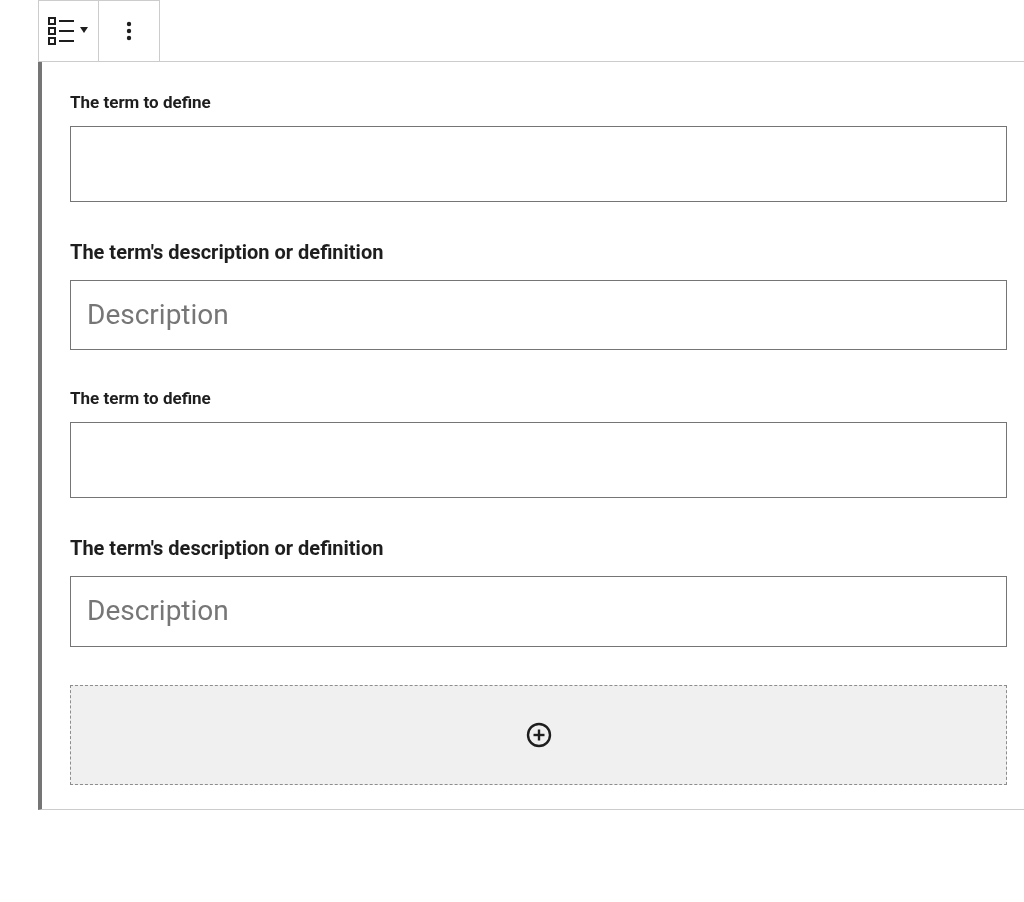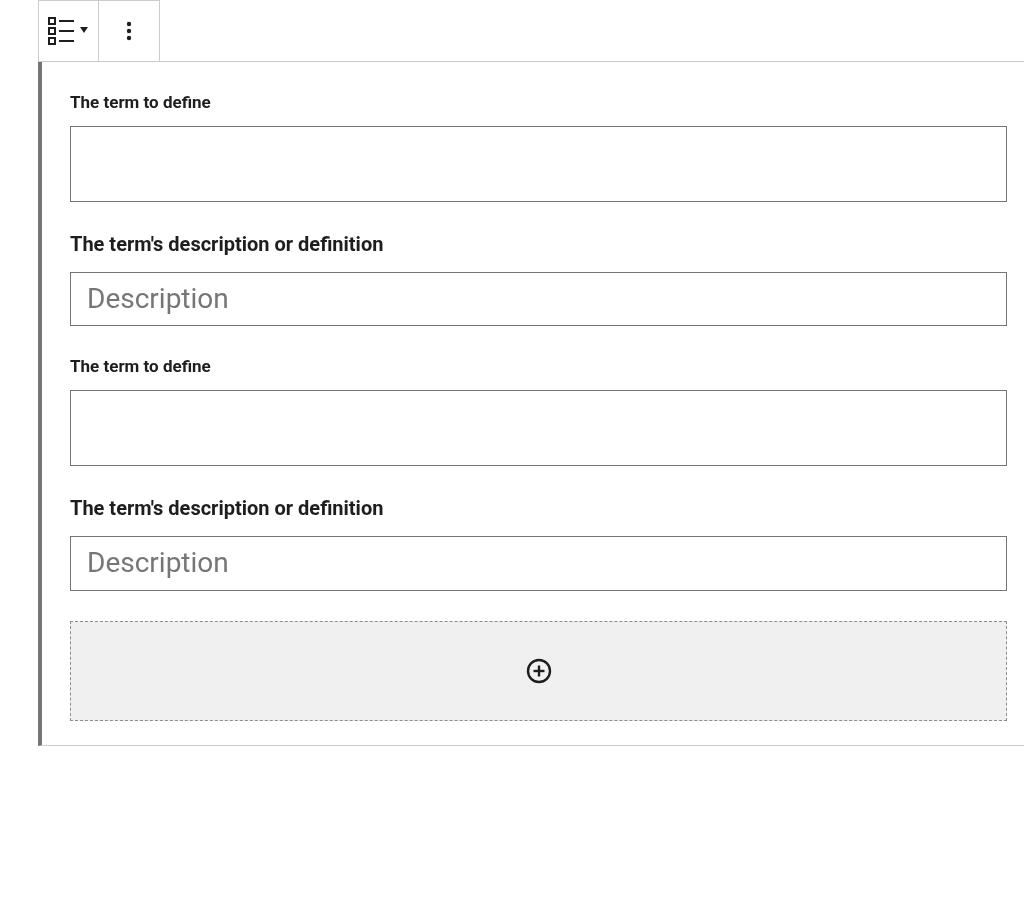--- a/index.html
+++ b/index.html
@@ -47,29 +47,29 @@
   .label-large {
     font-size: 20px;
     font-weight: 700;
     color: #1e1e1e;
     margin-bottom: 16px;
   }
   .input {
     width: 100%;
     border: 1px solid #757575;
     background: #fff;
-    padding: 8px 16px;
+    padding: 16px 16px;
     font-size: 28px;
     color: #1e1e1e;
     font-family: inherit;
     line-height: 1.3;
   }
   .input::placeholder { color: #767676; }
   .input.term { height: 76px; padding: 0 14px; }
-  .block-section { margin-bottom: 30px; }
+  .block-section { margin-bottom: 38px; }
   .appender {
     width: 100%;
     height: 100px;
     border: 1px dashed #8d8d8d;
     background: #f0f0f0;
     display: flex;
     align-items: center;
     justify-content: center;
     cursor: pointer;
     margin-top: 4px;

